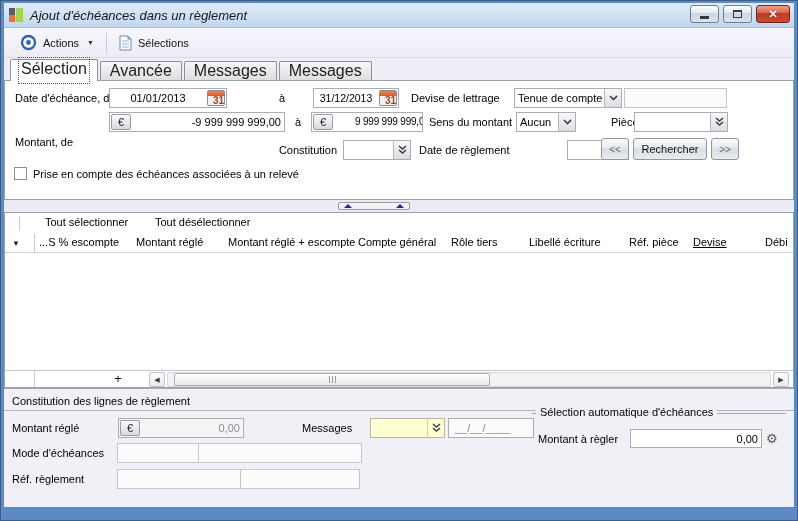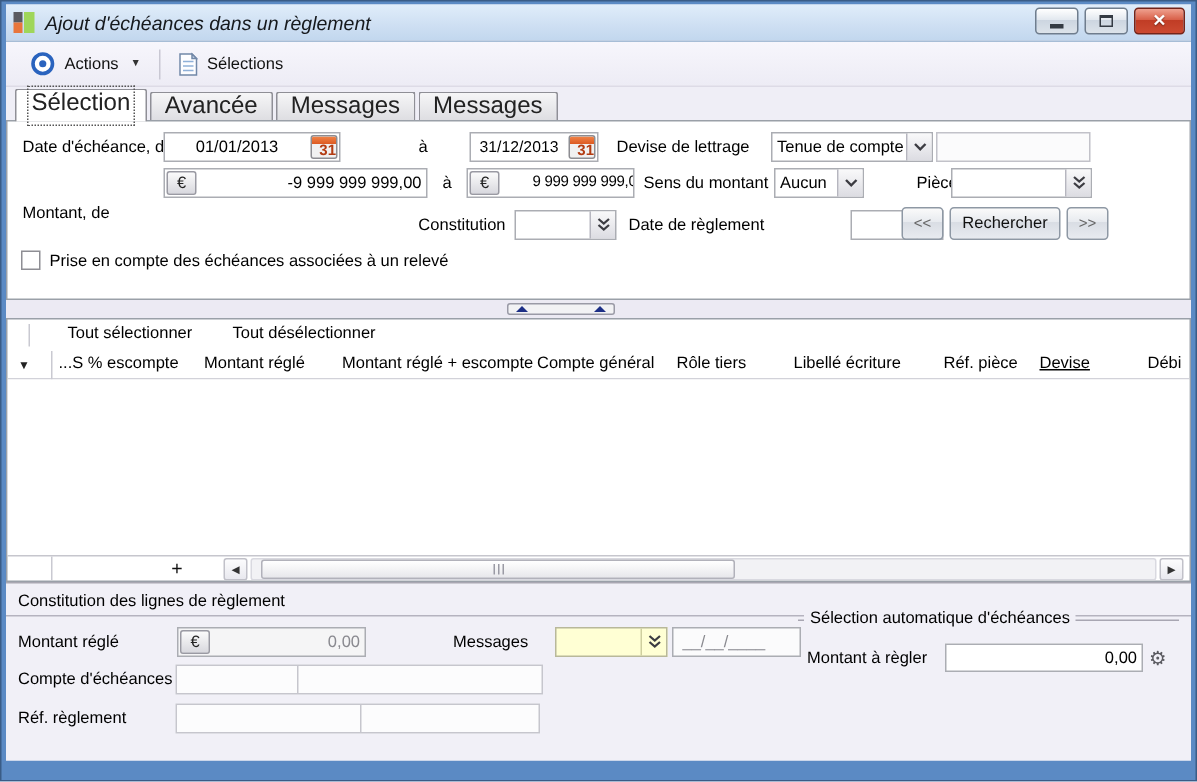--- a/index.html
+++ b/index.html
@@ -311,21 +311,21 @@
     </span>
 
     <span class="grpline" style="left:528px;right:8px;top:24px;"></span>
     <span class="lbl" style="left:532px;top:14px;background:#f1f0f7;padding:0 4px;line-height:19px;">Sélection automatique d'échéances</span>
     <span class="lbl" style="left:534px;top:40px;">Montant à règler</span>
     <span class="inpbox" style="left:626px;top:40px;width:132px;height:19px;">
       <span class="val r">0,00</span>
     </span>
     <span class="gear" style="left:762px;top:43px;">⚙</span>
 
-    <span class="lbl" style="left:8px;top:54px;">Compte d'échéances</span>
+    <span class="lbl" style="left:8px;top:54px;">Mode d'échéances</span>
     <span class="rofield" style="left:113px;top:54px;width:245px;">
       <span class="seg" style="left:80px;"></span>
     </span>
 
     <span class="lbl" style="left:8px;top:80px;">Réf. règlement</span>
     <span class="rofield" style="left:113px;top:80px;width:243px;">
       <span class="seg" style="left:122px;"></span>
     </span>
   </div>
 

